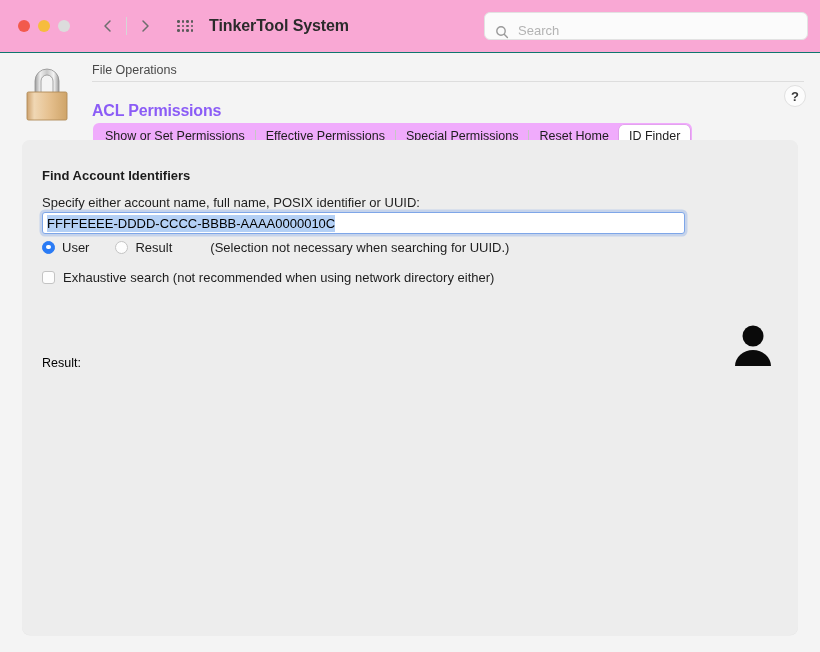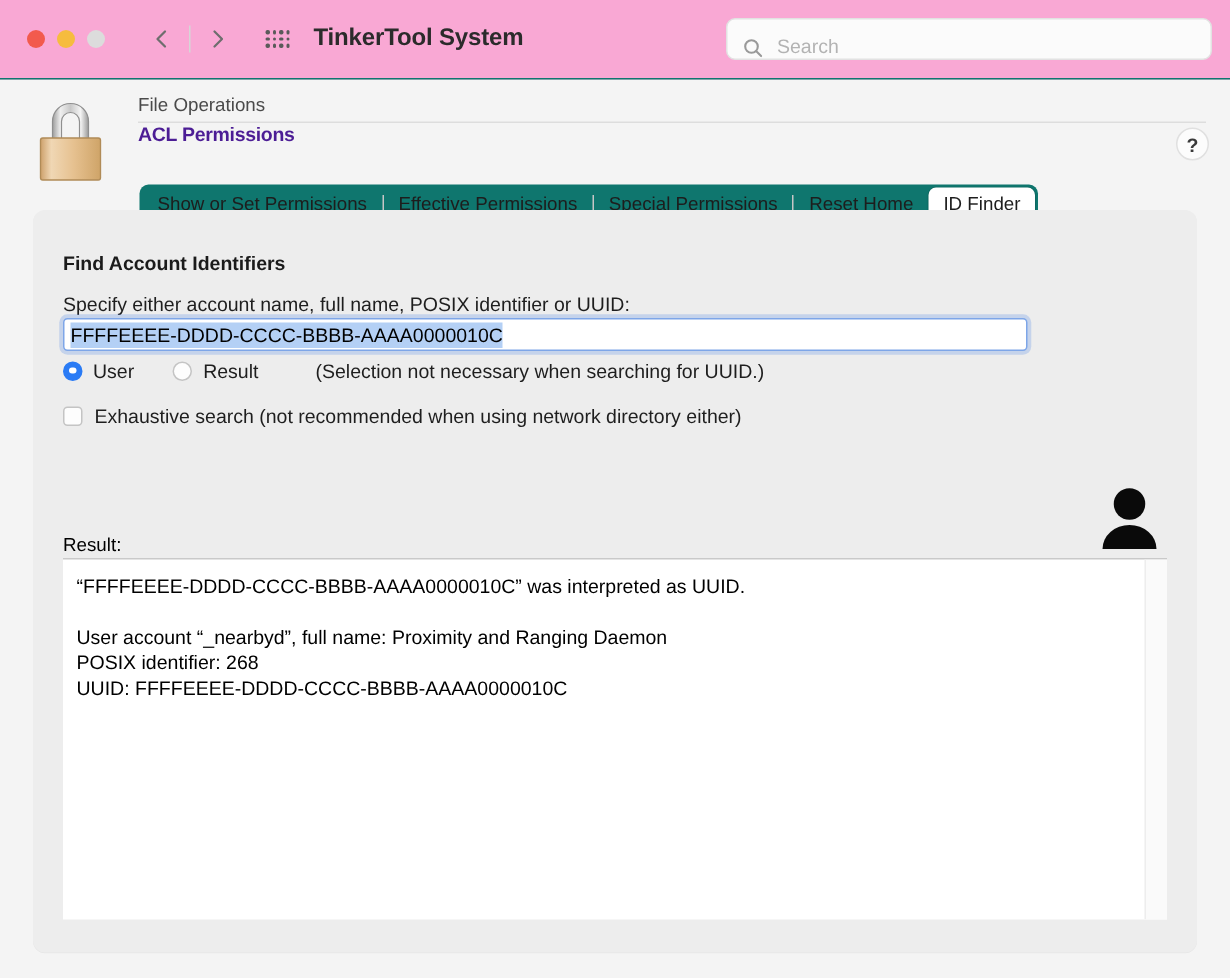--- a/index.html
+++ b/index.html
@@ -135,24 +135,24 @@
   }
   .breadcrumb {
     font-size: 12.5px;
     color: #4a4a4a;
     padding-bottom: 4px;
     border-bottom: 1px solid #dddddd;
     width: 100%;
     box-sizing: border-box;
   }
   .page-title {
-    font-size: 13px;
+    font-size: 16px;
     font-weight: bold;
-    color: #4c1d95;
-    margin-top: 0;
+    color: #8b5cf6;
+    margin-top: 20px;
     letter-spacing: -0.2px;
   }
   .help-btn {
     position: absolute;
     right: 14px; top: 32px;
     width: 22px; height: 22px;
     border-radius: 50%;
     background: #fcfcfc;
     border: 1px solid #e0e0e0;
     color: #3a3a3a;
@@ -160,21 +160,21 @@
     font-weight: bold;
     display: flex; align-items: center; justify-content: center;
     box-sizing: border-box;
   }
 
   
   .tabbar {
     position: absolute;
     left: 93px; top: 123px;
     height: 22px;
-    background: #0f766e;
+    background: #f0abfc;
     border-radius: 6px;
     display: flex;
     align-items: center;
     padding: 2px;
     box-sizing: content-box;
   }
   .tab {
     font-size: 12.5px;
     color: #1d1d1d;
     padding: 0 10px;
@@ -459,23 +459,15 @@
 
     <div class="person-icon">
       <svg width="46" height="44" viewBox="0 0 46 44">
         <circle cx="23" cy="14" r="10.5" fill="#0a0a0a"></circle>
         <path d="M5 44 A18 16 0 0 1 41 44 Z" fill="#0a0a0a"></path>
       </svg>
     </div>
 
     <div class="result-label">Result:</div>
 
-    <div class="result-box">
-      <div class="result-text">“FFFFEEEE-DDDD-CCCC-BBBB-AAAA0000010C” was interpreted as UUID.
-
-User account “_nearbyd”, full name: Proximity and Ranging Daemon
-POSIX identifier: 268
-UUID: FFFFEEEE-DDDD-CCCC-BBBB-AAAA0000010C</div>
-      <div class="result-scroll-gutter"></div>
-    </div>
 
   </div>
 </div>
 
 </body></html>

